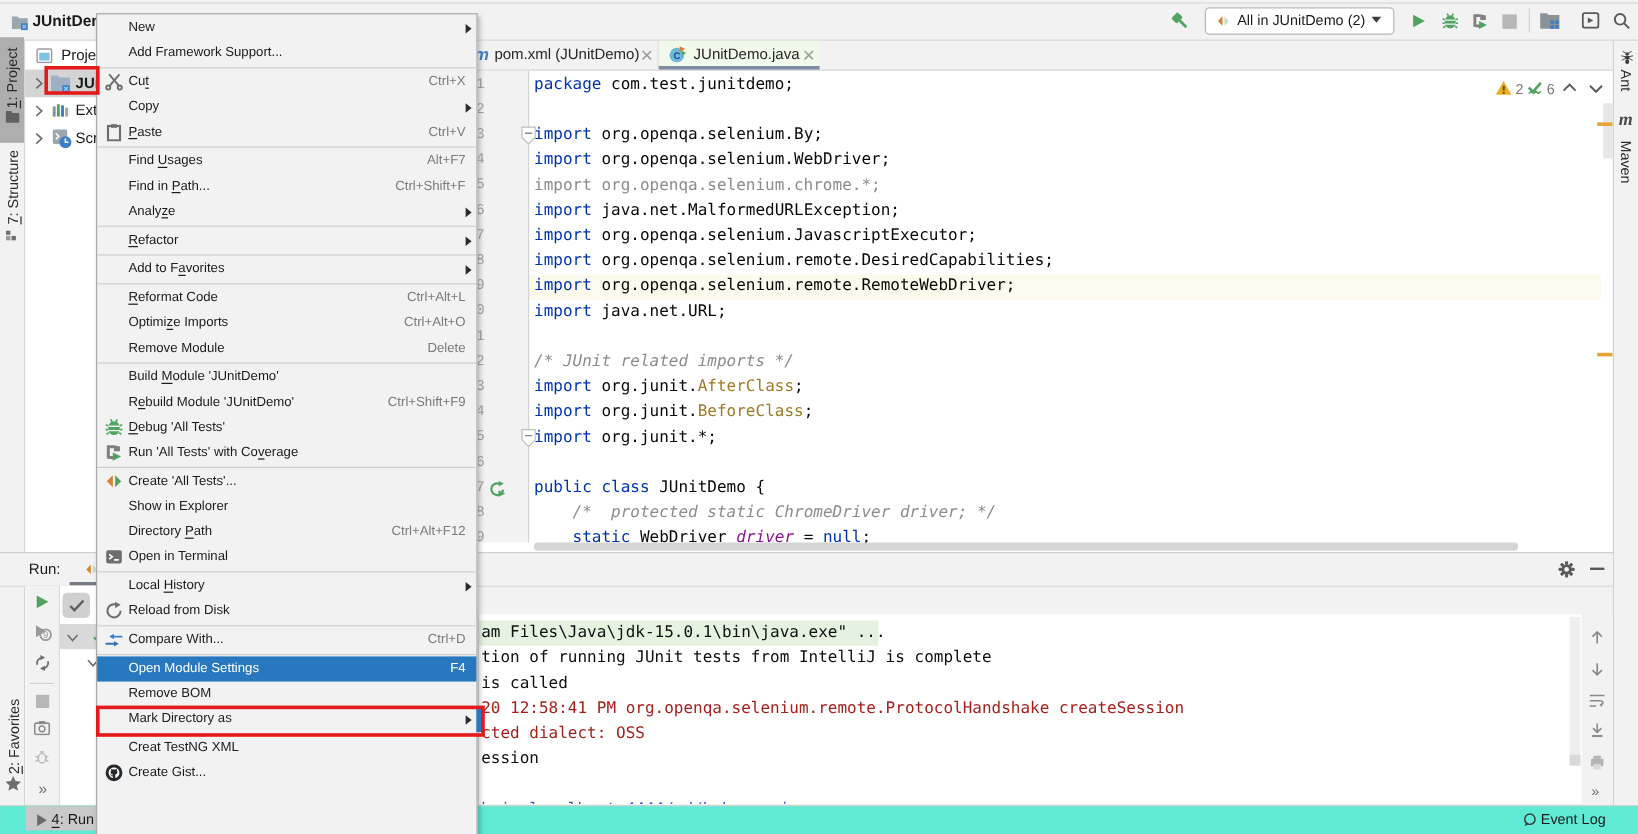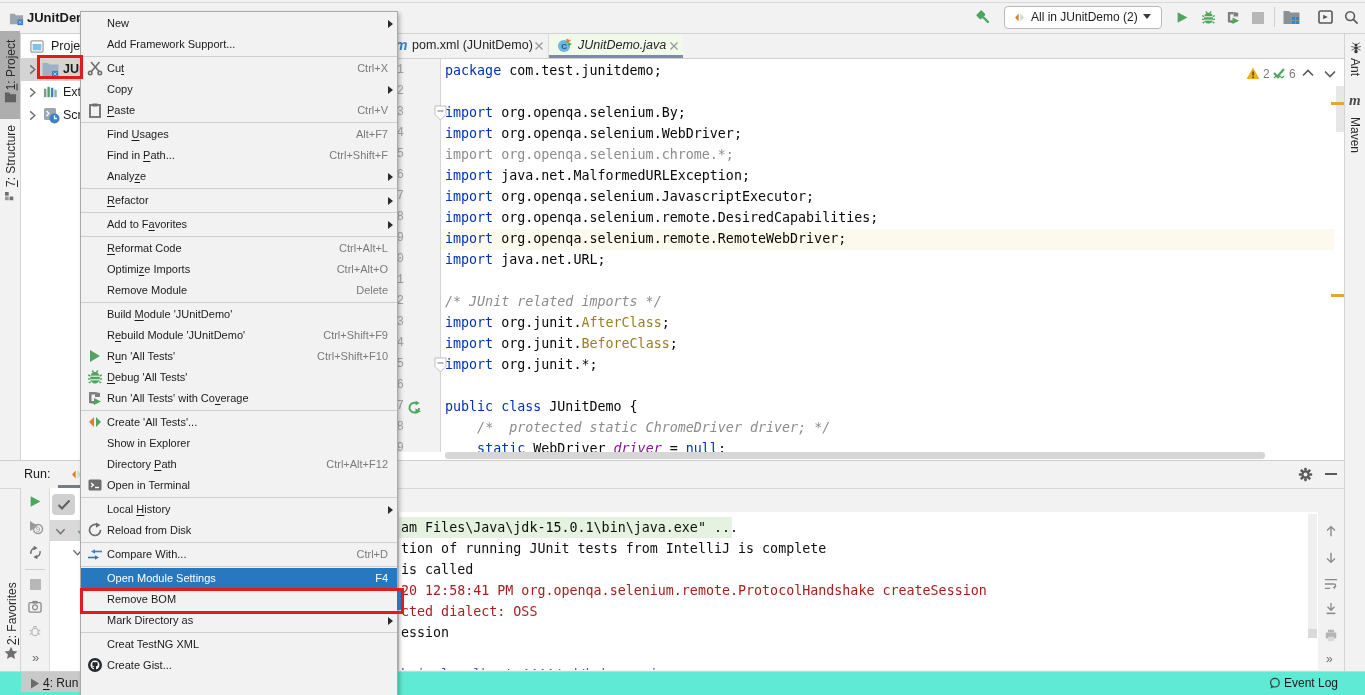--- a/index.html
+++ b/index.html
@@ -231,21 +231,21 @@
       <div class="a" style="left:151px;top:0;width:134px;height:24px;background:#f1f9ea;"></div>
   <div class="a" style="left:151px;top:21px;width:134px;height:3px;background:#7e8ba5;"></div>
   <span class="a" style="left:159px;top:4px;">
         <svg width="15" height="15" viewBox="0 0 16 16">
           <circle cx="7.5" cy="8.5" r="6.5" fill="#6fb8da"></circle>
           <text x="7.5" y="11.5" font-size="8.5" font-family="Liberation Sans" fill="#15548c" text-anchor="middle" font-weight="bold">C</text>
           <path d="M10,0.5 L15,3 L10,5.5 Z" fill="#d9822b"></path>
           <path d="M12,4.5 L16,6.5 L12,8.5 Z" fill="#4fa55f"></path>
         </svg>
       </span>
-  <span class="a" style="left:180px;top:4px;font-size:12.5px;color:#262626;font-style:italic;">JUnitDemo.java</span>
+  <span class="a" style="left:180px;top:4px;font-size:12.5px;color:#262626;">JUnitDemo.java</span>
   <span class="a" style="left:271px;top:7px;">
         <svg width="10" height="10" viewBox="0 0 10 10">
           <path d="M1.5,1.5 L8.5,8.5 M8.5,1.5 L1.5,8.5" stroke="#9a9a9a" stroke-width="1.3"></path>
         </svg>
       </span>
 </div>
 <div id="ed" class="a">
   <div class="a" style="left:0;top:169.5px;width:936px;height:21px;background:#fcfaed;"></div>
   <div class="a" style="left:0;top:0;width:42px;height:393px;background:#f2f2f2;"></div>
   <div class="a" style="left:42px;top:0;width:1px;height:393px;background:#d4d4d4;"></div>
@@ -542,25 +542,20 @@
 <div class="mi">Add to F<u>a</u>vorites<span class="arr"></span></div>
 <div class="msep"></div>
 <div class="mi"><u>R</u>eformat Code<span class="sc">Ctrl+Alt+L</span></div>
 <div class="mi">Optimi<u>z</u>e Imports<span class="sc">Ctrl+Alt+O</span></div>
 <div class="mi">Remove Module<span class="sc">Delete</span></div>
 <div class="msep"></div>
 <div class="mi">Build <u>M</u>odule 'JUnitDemo'</div>
 <div class="mi">R<u>e</u>build Module 'JUnitDemo'<span class="sc">Ctrl+Shift+F9</span></div>
 <div class="mi"><span class="ic">
           <svg width="16" height="16" viewBox="0 0 16 16">
-            <path d="M3,2 L13,8 L3,14 Z" fill="#4fa55f"></path>
-          </svg>
-        </span>R<u>u</u>n 'All Tests'<span class="sc">Ctrl+Shift+F10</span></div>
-<div class="mi"><span class="ic">
-          <svg width="16" height="16" viewBox="0 0 16 16">
             <g stroke="#4fa55f" stroke-width="1.4" fill="none">
               <line x1="5.2" y1="1.5" x2="6.5" y2="3.5"></line>
               <line x1="10.8" y1="1.5" x2="9.5" y2="3.5"></line>
               <line x1="1.2" y1="6" x2="3.5" y2="7"></line>
               <line x1="1" y1="10" x2="3.2" y2="10"></line>
               <line x1="1.8" y1="14" x2="3.8" y2="12.5"></line>
               <line x1="14.8" y1="6" x2="12.5" y2="7"></line>
               <line x1="15" y1="10" x2="12.8" y2="10"></line>
               <line x1="14.2" y1="14" x2="12.2" y2="12.5"></line>
             </g>

